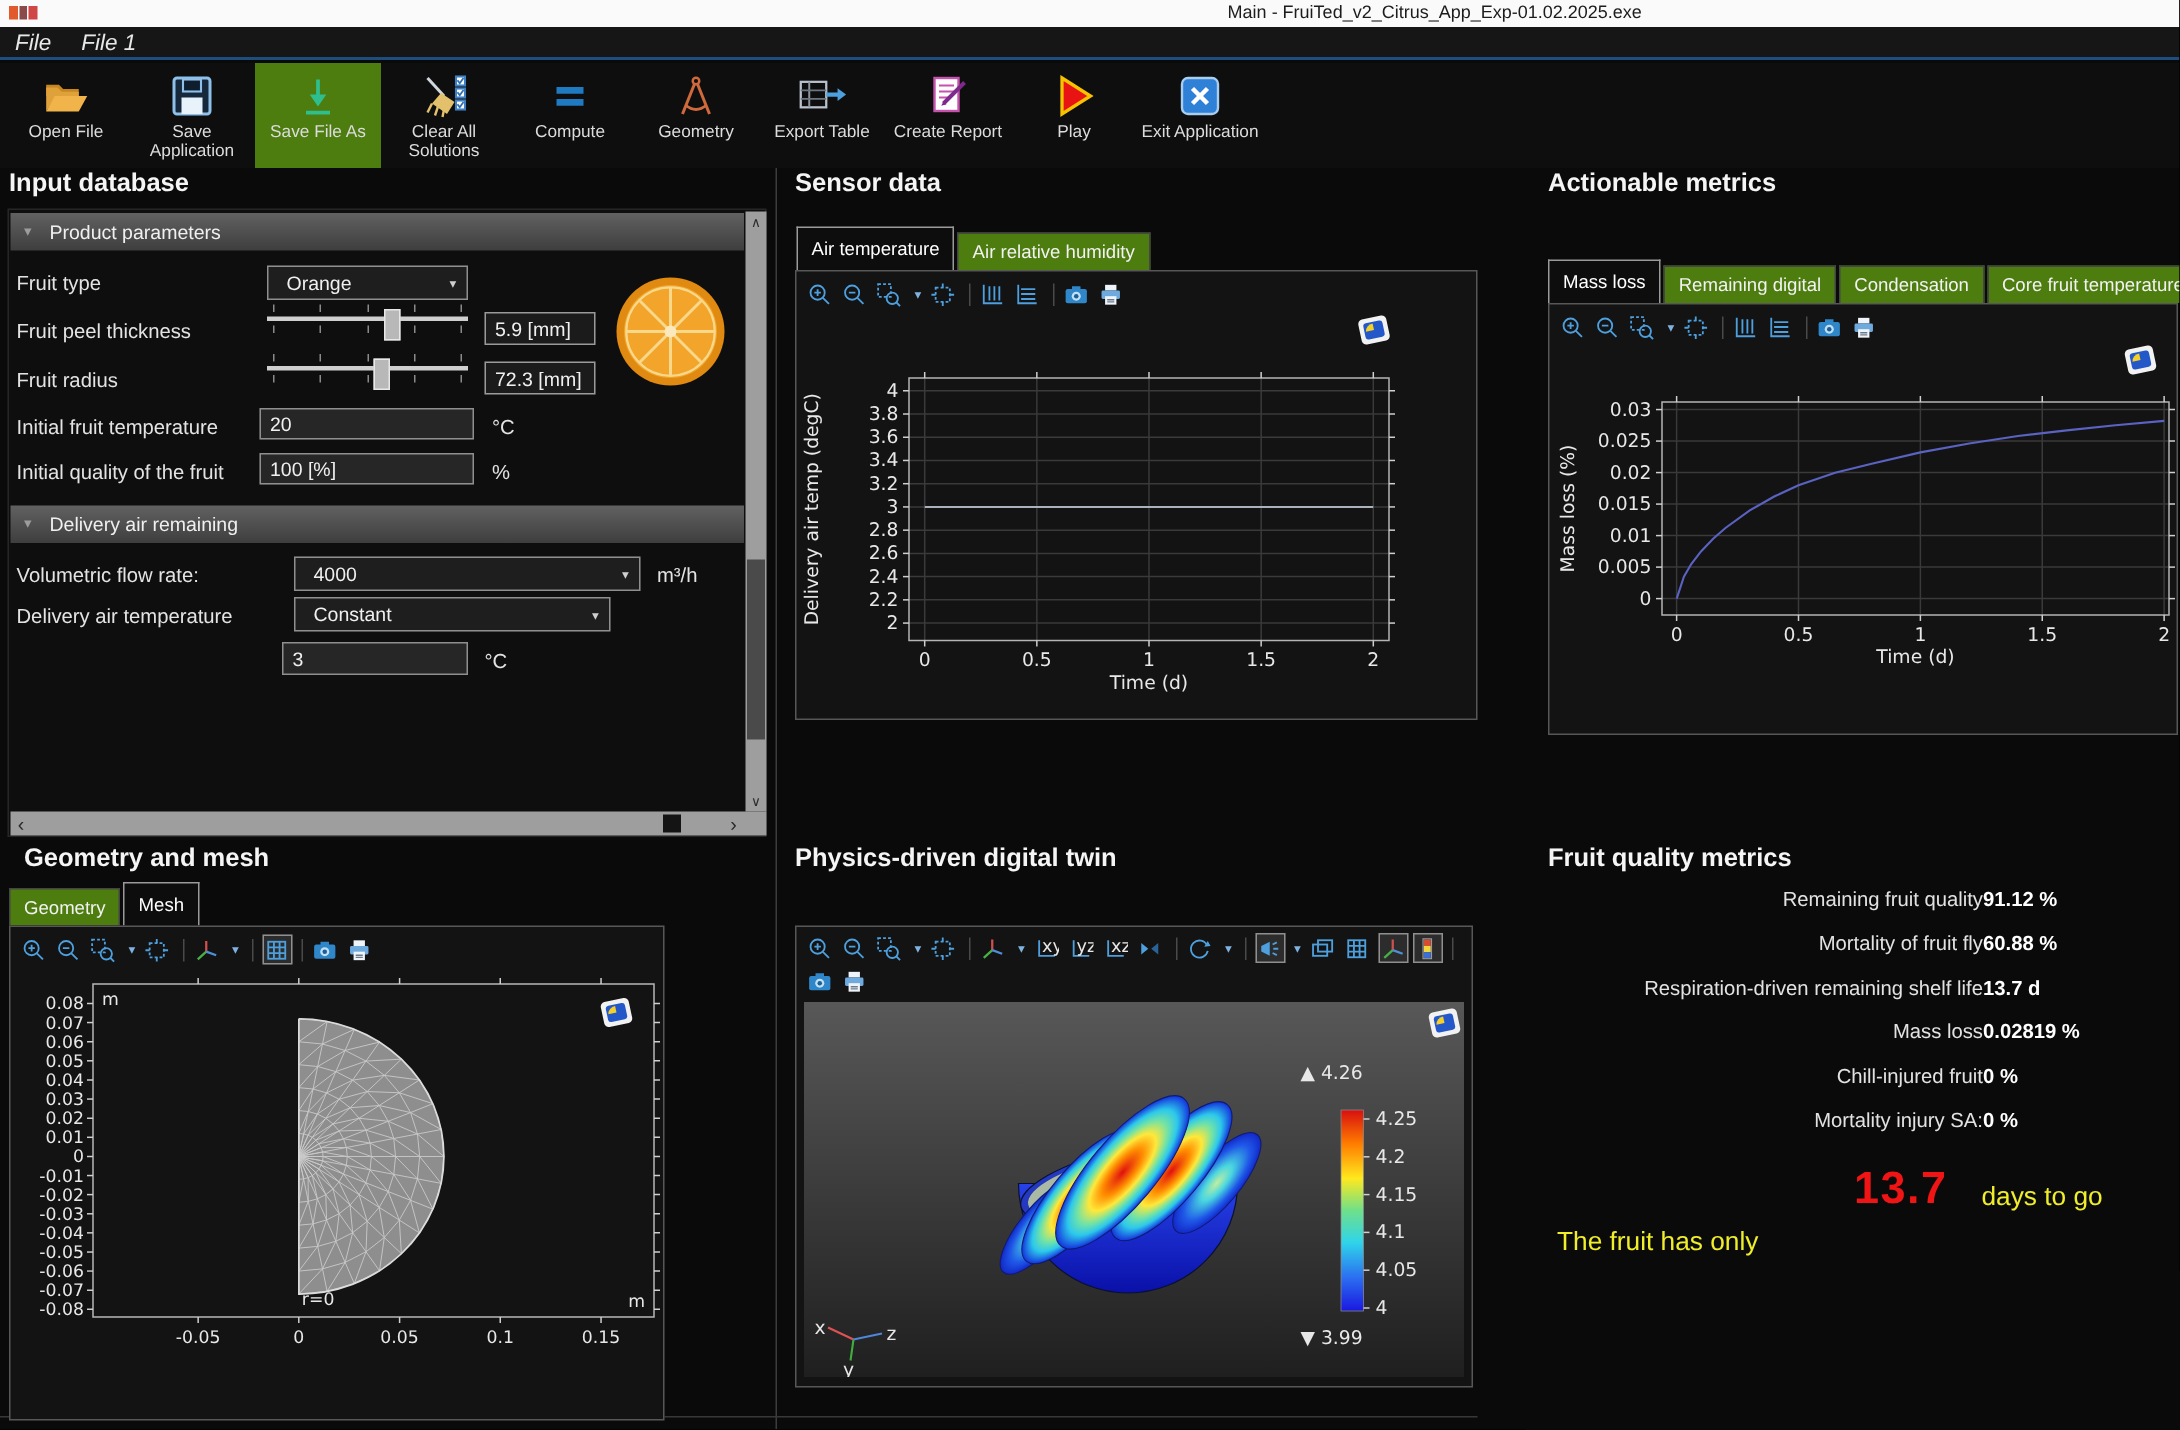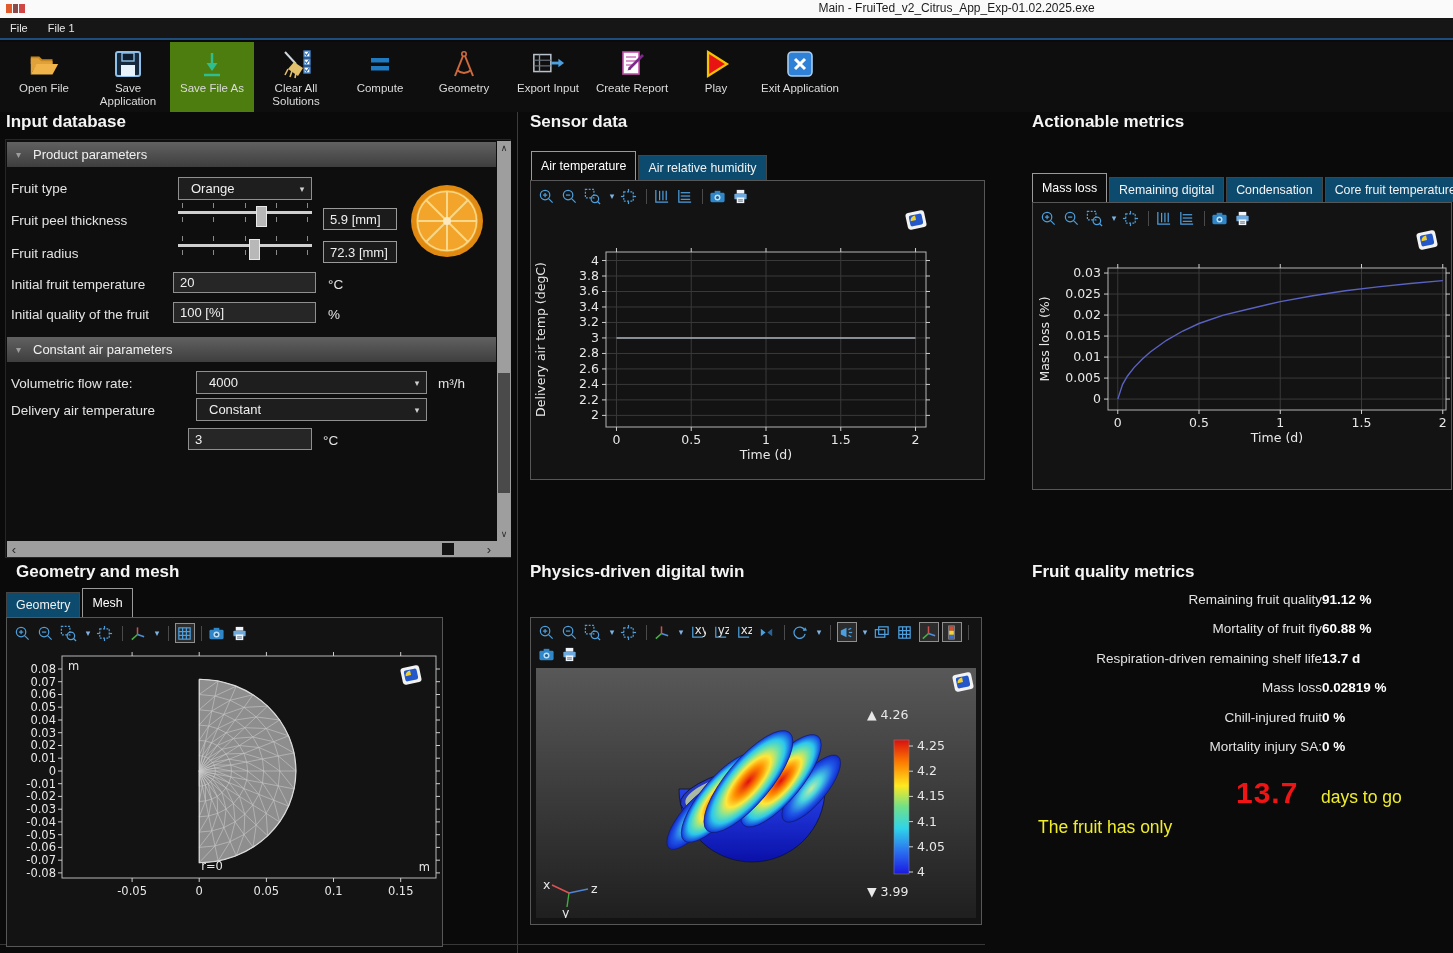--- a/index.html
+++ b/index.html
@@ -6,36 +6,36 @@
   body{font-family:"Liberation Sans",sans-serif;}
   #root{position:relative;width:1453px;height:953px;background:#0a0a0a;overflow:hidden;}
   .abs{position:absolute;}
   
   .titlebar{position:absolute;left:0;top:0;width:1453px;height:18px;background:#fafafa;}
   .title-text{position:absolute;left:460px;right:0;top:1px;text-align:center;font-size:12px;color:#1c1c1c;}
   .app-logo{position:absolute;left:6px;top:4px;width:22px;height:9px;display:flex;gap:1px;}
   .app-logo i{display:block;height:9px;}
   
   .menubar{position:absolute;left:0;top:18px;width:1453px;height:22px;background:#161616;border-bottom:2px solid #1d4e7e;display:flex;align-items:center;gap:20px;padding-left:10px;box-sizing:border-box;}
-  .menu-item{font-size:11px;color:#e8e8e8;cursor:default;}
+  .menu-item{font-size:15px;color:#e8e8e8;cursor:default;font-style:italic;}
   
   .ribbon{position:absolute;left:0;top:42px;width:1453px;height:70px;background:#0e0e0e;display:flex;padding-left:2px;box-sizing:border-box;}
   .rbtn{width:84px;height:70px;display:flex;flex-direction:column;align-items:center;padding-top:4px;box-sizing:border-box;color:#dcdcdc;font-size:11.5px;text-align:center;line-height:13px;}
   .rbtn .ric{height:36px;display:flex;align-items:center;justify-content:center;}
   .rbtn .ric svg{width:34px;height:30px;}
   .rbtn.sel{background:#4d7c0f;}
   
   .ptitle{position:absolute;font-size:17px;font-weight:bold;color:#f5f5f5;}
   
   .gbox{position:absolute;border:1px solid #575757;background:#131313;box-sizing:border-box;}
   .vdivider{position:absolute;width:1px;background:#3c3c3c;}
   .hdivider{position:absolute;height:1px;background:#383838;}
   
   .tabs{position:absolute;display:flex;align-items:flex-end;}
-  .tab{height:24px;line-height:24px;padding:0 9px;font-size:12.4px;background:#0c4a6e;color:#f2f2f2;border:1px solid #454545;border-bottom:none;margin-right:2px;white-space:nowrap;cursor:default;}
+  .tab{height:24px;line-height:24px;padding:0 9px;font-size:12.4px;background:#4d7c0f;color:#f2f2f2;border:1px solid #454545;border-bottom:none;margin-right:2px;white-space:nowrap;cursor:default;}
   .tab.active{height:28px;line-height:28px;background:#0d0d0d;color:#fff;border-color:#9a9a9a;}
   
   .tbar{position:absolute;display:flex;align-items:center;gap:3px;}
   .tbtn{width:20px;height:20px;display:flex;align-items:center;justify-content:flex-start;box-sizing:border-box;}
   .tbtn svg{width:17px;height:17px;}
   .tbtn.sel{border:1px solid #8f8f8f;background:#2c2c2c;}
   .tsep{width:1px;height:15px;background:#4a4a4a;margin:0 3px;}
   .caret{width:10px;height:20px;display:flex;align-items:center;justify-content:center;color:#7fb2e0;font-size:9px;}
   .caret::before{content:"▾";}
   .st{stroke:#4d9fdd;stroke-width:1.3;fill:none;}
@@ -169,21 +169,21 @@
         <div class="ric">
           <svg viewBox="0 0 36 30">
             <rect x="3" y="5" width="18" height="18" fill="none" stroke="#b9c2cc" stroke-width="1.6"></rect>
             <line x1="9" y1="5" x2="9" y2="23" stroke="#8d969e" stroke-width="1.4"></line>
             <line x1="3" y1="11" x2="21" y2="11" stroke="#6d7680" stroke-width="1.2"></line>
             <line x1="3" y1="17" x2="21" y2="17" stroke="#6d7680" stroke-width="1.2"></line>
             <line x1="21" y1="14" x2="30" y2="14" stroke="#4d9fdd" stroke-width="3"></line>
             <polygon points="29,9.5 35,14 29,18.5" fill="#4d9fdd"></polygon>
           </svg>
         </div>
-        <div>Export Input</div>
+        <div>Export Table</div>
       </div>
       <div class="rbtn">
         <div class="ric">
           <svg viewBox="0 0 32 30">
             <rect x="7" y="3" width="16" height="22" fill="#fdfdfd" stroke="#c553ad" stroke-width="1.6"></rect>
             <line x1="10" y1="8" x2="20" y2="8" stroke="#c553ad" stroke-width="1.2"></line>
             <line x1="10" y1="12" x2="20" y2="12" stroke="#c553ad" stroke-width="1.2"></line>
             <line x1="10" y1="16" x2="16" y2="16" stroke="#c553ad" stroke-width="1.2"></line>
             <line x1="13" y1="20" x2="27" y2="6" stroke="#7d2a8a" stroke-width="2.6"></line>
             <polygon points="11.5,21.5 15,20.5 13,18.5" fill="#7d2a8a"></polygon>
@@ -282,31 +282,31 @@
     <div class="valbox" style="left:317px;top:101px;width:74px;height:22px">72.3 [mm]</div>
 
     <span class="flabel" style="left:5px;top:137px">Initial fruit temperature</span>
     <div class="ibox" style="left:167px;top:132px;width:143px;height:21px"><input class="tinput" readonly="" value="20" style=""></div>
     <span class="funit" style="left:322px;top:137px">°C</span>
 
     <span class="flabel" style="left:5px;top:167px">Initial quality of the fruit</span>
     <div class="ibox" style="left:167px;top:162px;width:143px;height:21px"><input class="tinput" readonly="" value="100 [%]" style=""></div>
     <span class="funit" style="left:322px;top:167px">%</span>
 
-    <div class="sechdr" style="left:1px;top:197px;width:489px">Constant air parameters</div>
+    <div class="sechdr" style="left:1px;top:197px;width:489px">Delivery air remaining</div>
 
     <span class="flabel" style="left:5px;top:236px">Volumetric flow rate:</span>
     <div class="dropdown" style="left:190px;top:231px;width:231px">
       <span class="ddval">4000</span>
       <span class="caret"></span>
     </div>
     <span class="funit" style="left:432px;top:236px">m³/h</span>
 
     <span class="flabel" style="left:5px;top:263px">Delivery air temperature</span>
-    <div class="dropdown" style="left:190px;top:258px;width:231px">
+    <div class="dropdown" style="left:190px;top:258px;width:211px">
       <span class="ddval">Constant</span>
       <span class="caret"></span>
     </div>
 
     <div class="ibox" style="left:182px;top:288px;width:124px;height:22px"><input class="tinput" readonly="" value="3" style=""></div>
     <span class="funit" style="left:317px;top:293px">°C</span>
 
     <div class="vscroll" style="left:491px;top:1px;height:400px">
       <div class="sarrow up" style="top:0"></div>
       <div class="vthumb" style="top:58%;height:30%"></div>

